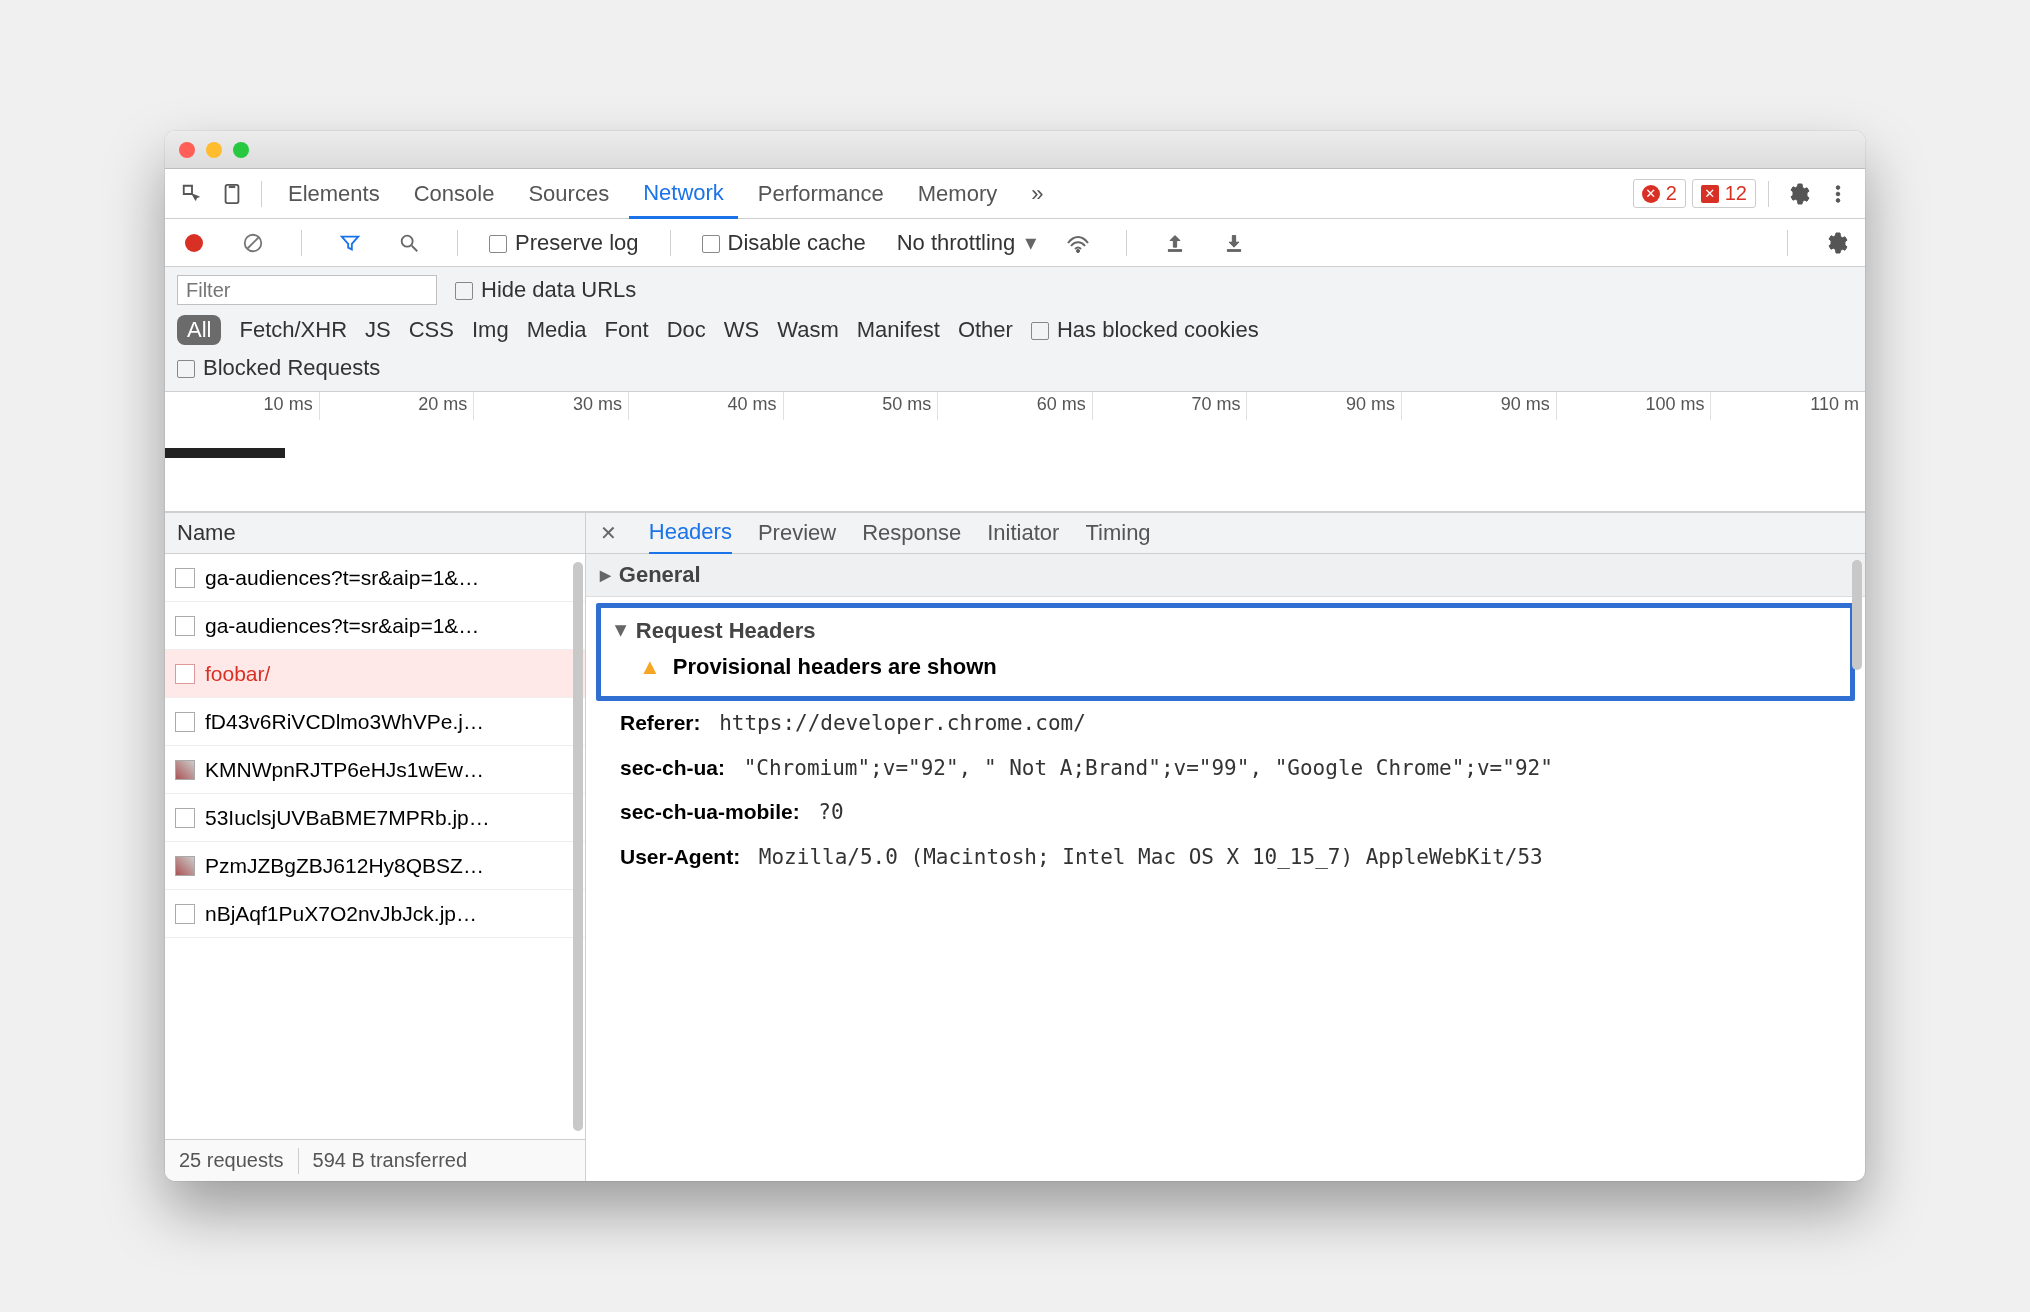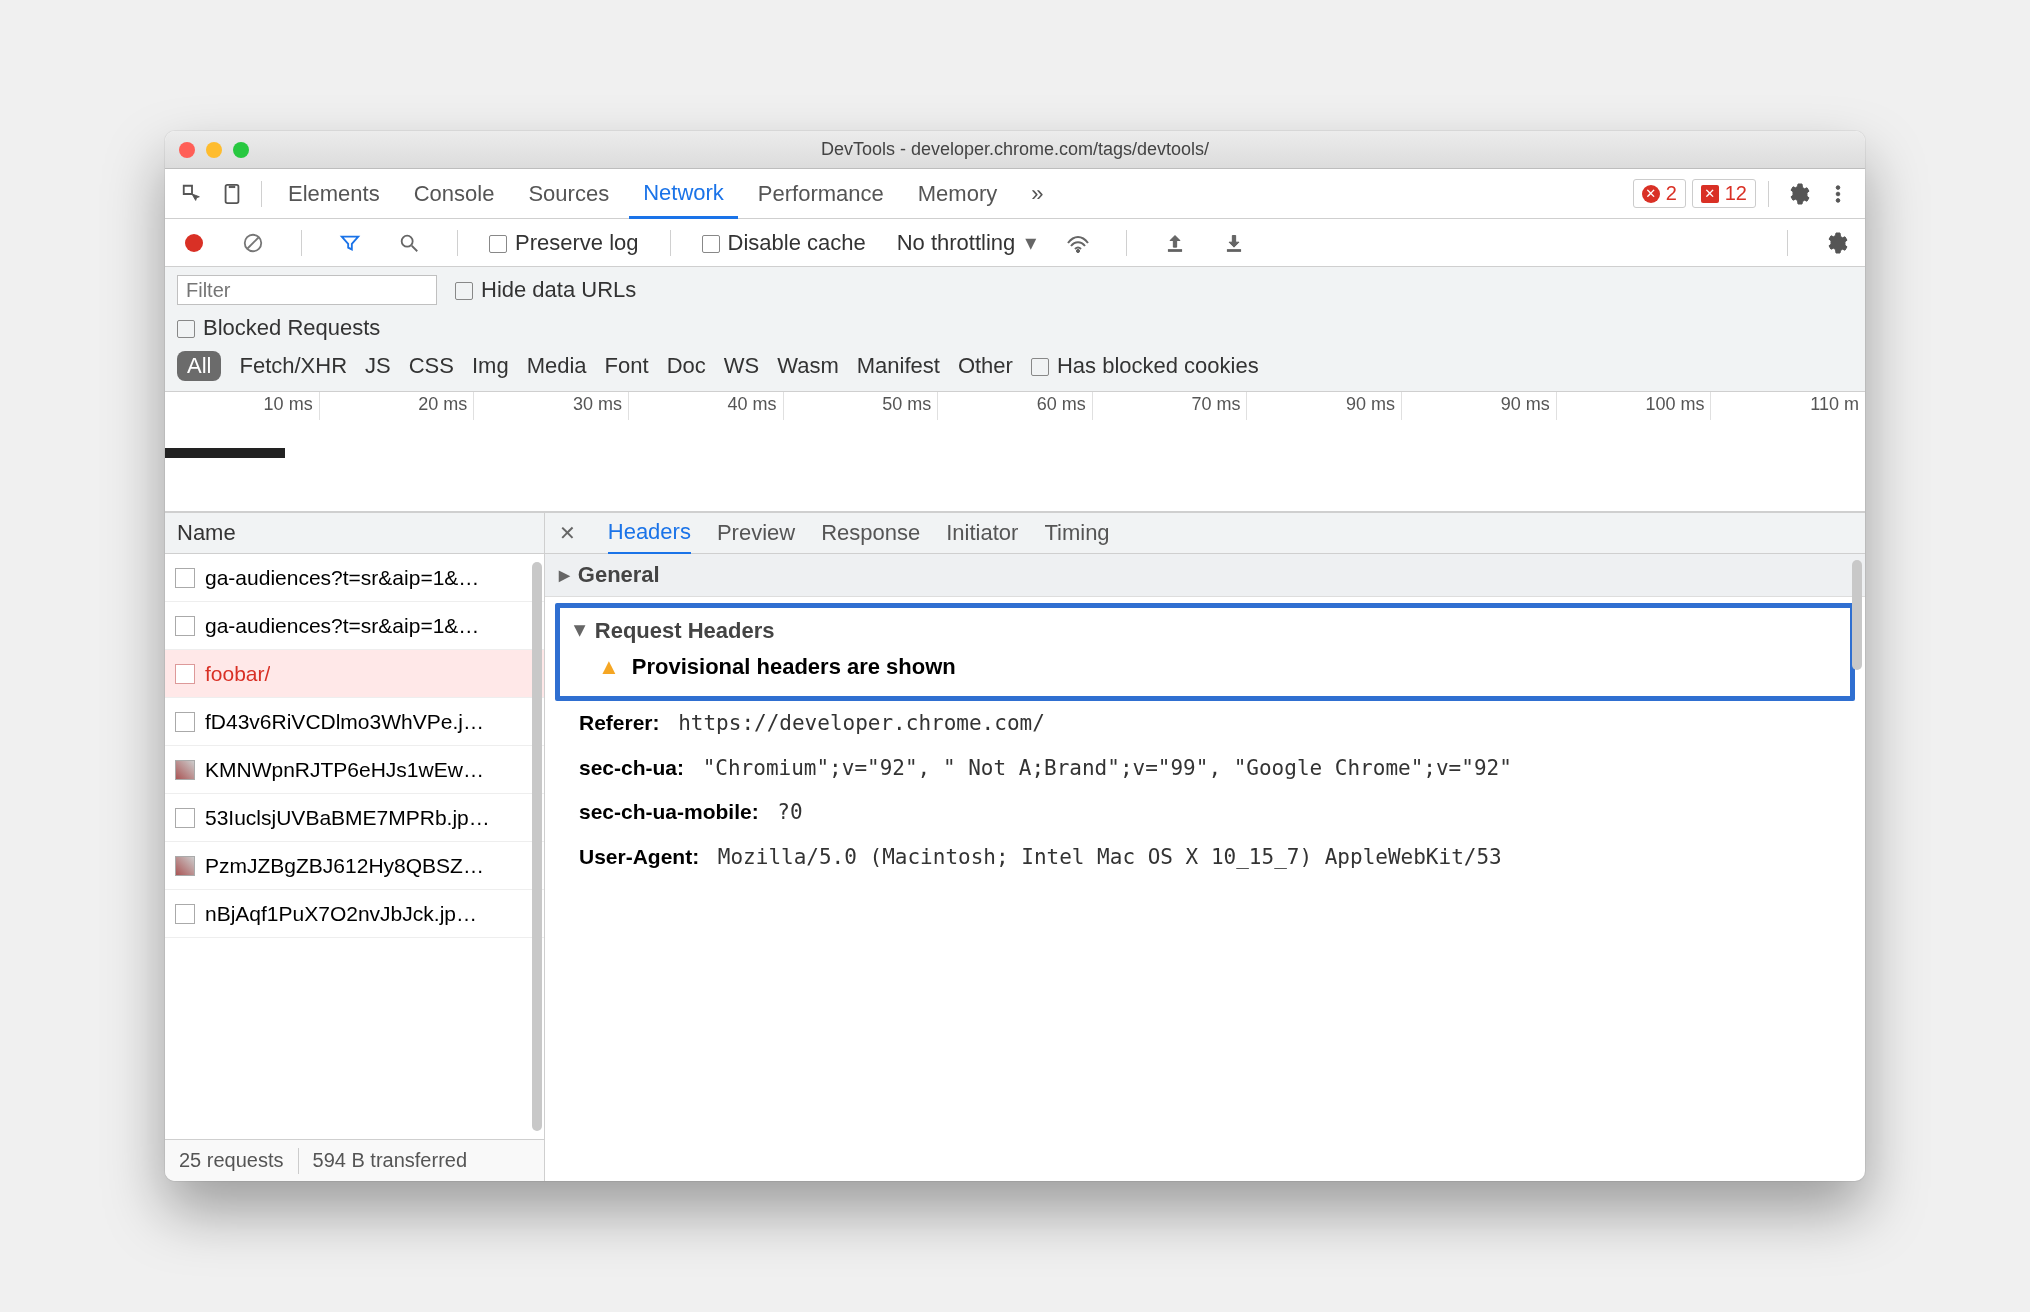--- a/index.html
+++ b/index.html
@@ -90,21 +90,21 @@
   .timeline{
     height:120px;border-bottom:1px solid #cfcfcf;position:relative;
     background:#fff;font-size:18px;color:#555;
   }
   .ticks{display:flex;height:28px;}
   .tick{flex:1;border-right:1px solid #e0e0e0;text-align:right;padding-right:6px;padding-top:2px;}
   .tick:last-child{border-right:none;}
   .burst{position:absolute;left:0;top:56px;width:120px;height:10px;background:#222;}
   
   .main{flex:1;display:flex;min-height:0;}
-  .left{width:380px;border-right:1px solid #cfcfcf;display:flex;flex-direction:column;}
+  .left{width:421px;border-right:1px solid #cfcfcf;display:flex;flex-direction:column;}
   .col-h{
     height:42px;display:flex;align-items:center;padding:0 12px;
     font-size:22px;color:#333;background:#f1f3f4;border-bottom:1px solid #cfcfcf;border-top:1px solid #cfcfcf;
   }
   .list{flex:1;overflow:auto;font-size:21px;}
   .row{
     height:48px;display:flex;align-items:center;gap:10px;padding:0 10px;
     border-bottom:1px solid #eee;white-space:nowrap;overflow:hidden;text-overflow:ellipsis;
   }
   .row .ic{width:20px;height:20px;border:1px solid #aaa;flex-shrink:0;background:#fff;}
@@ -154,21 +154,20 @@
 <body>
 
 <div class="window">
 
   <div class="titlebar">
     <div class="traffic">
       <div class="dot r"></div>
       <div class="dot y"></div>
       <div class="dot g"></div>
     </div>
-    <div class="title">DevTools - developer.chrome.com/tags/devtools/</div>
   </div>
 
   <div class="tabs">
     <div class="icon-btn">
       <svg width="22" height="22" viewBox="0 0 24 24">
           <path fill="none" stroke="#555" stroke-width="2" d="M3 3h9v9H3z"></path>
           <path fill="#555" d="M12 12l8 3-3 1-1 3z"></path>
         </svg>
     </div>
     <div class="icon-btn">
@@ -259,39 +258,39 @@
       <svg width="24" height="24" viewBox="0 0 24 24">
           <path fill="#555" d="M12 8a4 4 0 100 8 4 4 0 000-8zm9 4a7 7 0 00-.1-1.2l2.1-1.6-2-3.4-2.5 1a7 7 0 00-2-1.2L16 2h-4l-.5 2.6a7 7 0 00-2 1.2l-2.5-1-2 3.4 2.1 1.6A7 7 0 007 12c0 .4 0 .8.1 1.2l-2.1 1.6 2 3.4 2.5-1a7 7 0 002 1.2L12 22h4l.5-2.6a7 7 0 002-1.2l2.5 1 2-3.4-2.1-1.6c.1-.4.1-.8.1-1.2z"></path>
         </svg>
     </div>
   </div>
 
   <div class="filters">
     <div class="frow">
       <input class="filter-input" placeholder="Filter" style="">
       <label><span class="chk"></span><span>Hide data URLs</span></label>
-    </div>
-    <div class="frow">
-      <label><span class="chk"></span><span>Blocked Requests</span></label>
     </div>
     <div class="frow" id="typerow">
         <span class="pill">All</span>
         <span>Fetch/XHR</span>
         <span>JS</span>
         <span>CSS</span>
         <span>Img</span>
         <span>Media</span>
         <span>Font</span>
         <span>Doc</span>
         <span>WS</span>
         <span>Wasm</span>
         <span>Manifest</span>
         <span>Other</span>
         <label><span class="chk"></span><span>Has blocked cookies</span></label>
       </div>
+    <div class="frow">
+      <label><span class="chk"></span><span>Blocked Requests</span></label>
+    </div>
   </div>
 
   <div class="timeline">
     <div class="ticks" id="ticks">
         <div class="tick">10 ms</div>
         <div class="tick">20 ms</div>
         <div class="tick">30 ms</div>
         <div class="tick">40 ms</div>
         <div class="tick">50 ms</div>
         <div class="tick">60 ms</div>

